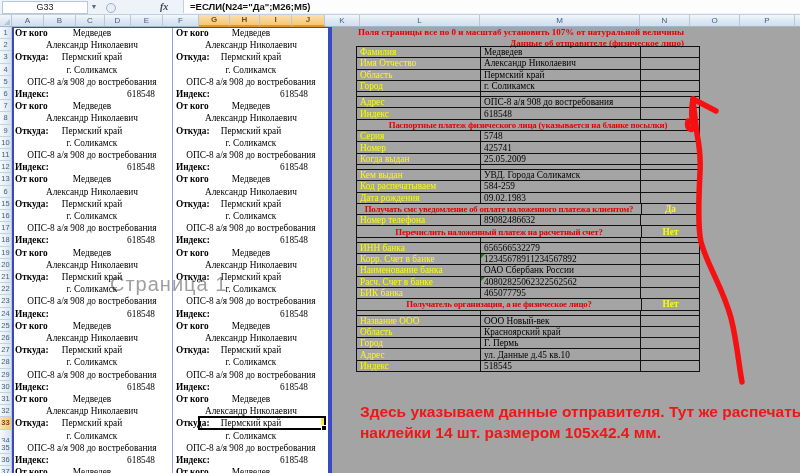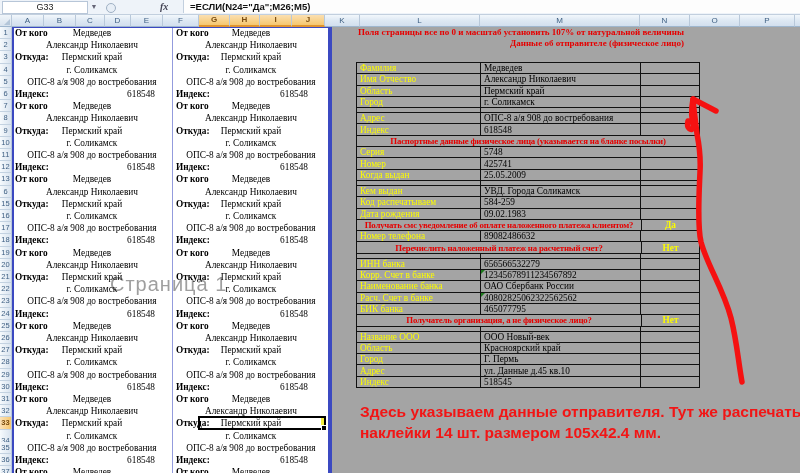--- a/index.html
+++ b/index.html
@@ -48,21 +48,21 @@
         letter-spacing:1px;z-index:1;}
   .selbox{position:absolute;left:186px;top:389px;width:128px;height:14px;border:2px solid #000;
         box-sizing:border-box;z-index:7;}
   .selbox .sliver{position:absolute;right:0;top:0;bottom:0;width:3px;background:#f3ef3d;}
   .selbox:after{content:"";position:absolute;right:-3px;bottom:-3px;width:4px;height:4px;
         background:#000;border:1px solid #fff;}
   
   .gray{position:absolute;left:333px;top:27px;width:467px;height:446px;background:#a4a4a4;z-index:2;}
   .redline{position:absolute;left:23px;width:328px;text-align:right;color:#e60000;font-weight:bold;
         font-family:"Liberation Serif",serif;font-size:9px;line-height:11px;white-space:nowrap;}
-  .ftable{position:absolute;left:23px;top:35px;width:344px;border-top:1px solid #111;z-index:3;}
+  .ftable{position:absolute;left:23px;top:19px;width:344px;border-top:1px solid #111;z-index:3;}
   .frow{display:flex;border:1px solid #111;border-top:none;box-sizing:border-box;
         font-family:"Liberation Serif",serif;font-size:9.3px;}
   .fcell{box-sizing:border-box;border-right:1px solid #111;overflow:hidden;white-space:nowrap;
         display:flex;align-items:center;}
   .fcell:last-child{border-right:none;}
   .fc-label{width:124px;color:#fdfd00;padding-left:3px;}
   .fc-value{width:160px;color:#000;padding-left:3px;position:relative;}
   .fc-yesno{flex:1;color:#fdfd00;font-weight:bold;justify-content:center;}
   .fc-q{width:285px;color:#e60000;font-weight:bold;font-size:8.8px;justify-content:center;
         letter-spacing:-0.2px;}
@@ -455,21 +455,21 @@
           <div class="fcell fc-label">Адрес</div>
           <div class="fcell fc-value">ОПС-8 а/я 908 до востребования</div>
           <div class="fcell fc-yesno"></div>
         </div>
         <div class="frow" style="height: 11.3px;">
           <div class="fcell fc-label">Индекс</div>
           <div class="fcell fc-value">618548</div>
           <div class="fcell fc-yesno"></div>
         </div>
         <div class="frow" style="height: 11.3px;">
-          <div class="fcell fc-h">Паспортные данные физическое лица (указывается на бланке посылки)</div>
+          <div class="fcell fc-h">Паспортные платеж физического лица (указывается на бланке посылки)</div>
         </div>
         <div class="frow" style="height: 11.3px;">
           <div class="fcell fc-label">Серия</div>
           <div class="fcell fc-value">5748</div>
           <div class="fcell fc-yesno"></div>
         </div>
         <div class="frow" style="height: 11.3px;">
           <div class="fcell fc-label">Номер</div>
           <div class="fcell fc-value">425741</div>
           <div class="fcell fc-yesno"></div>

